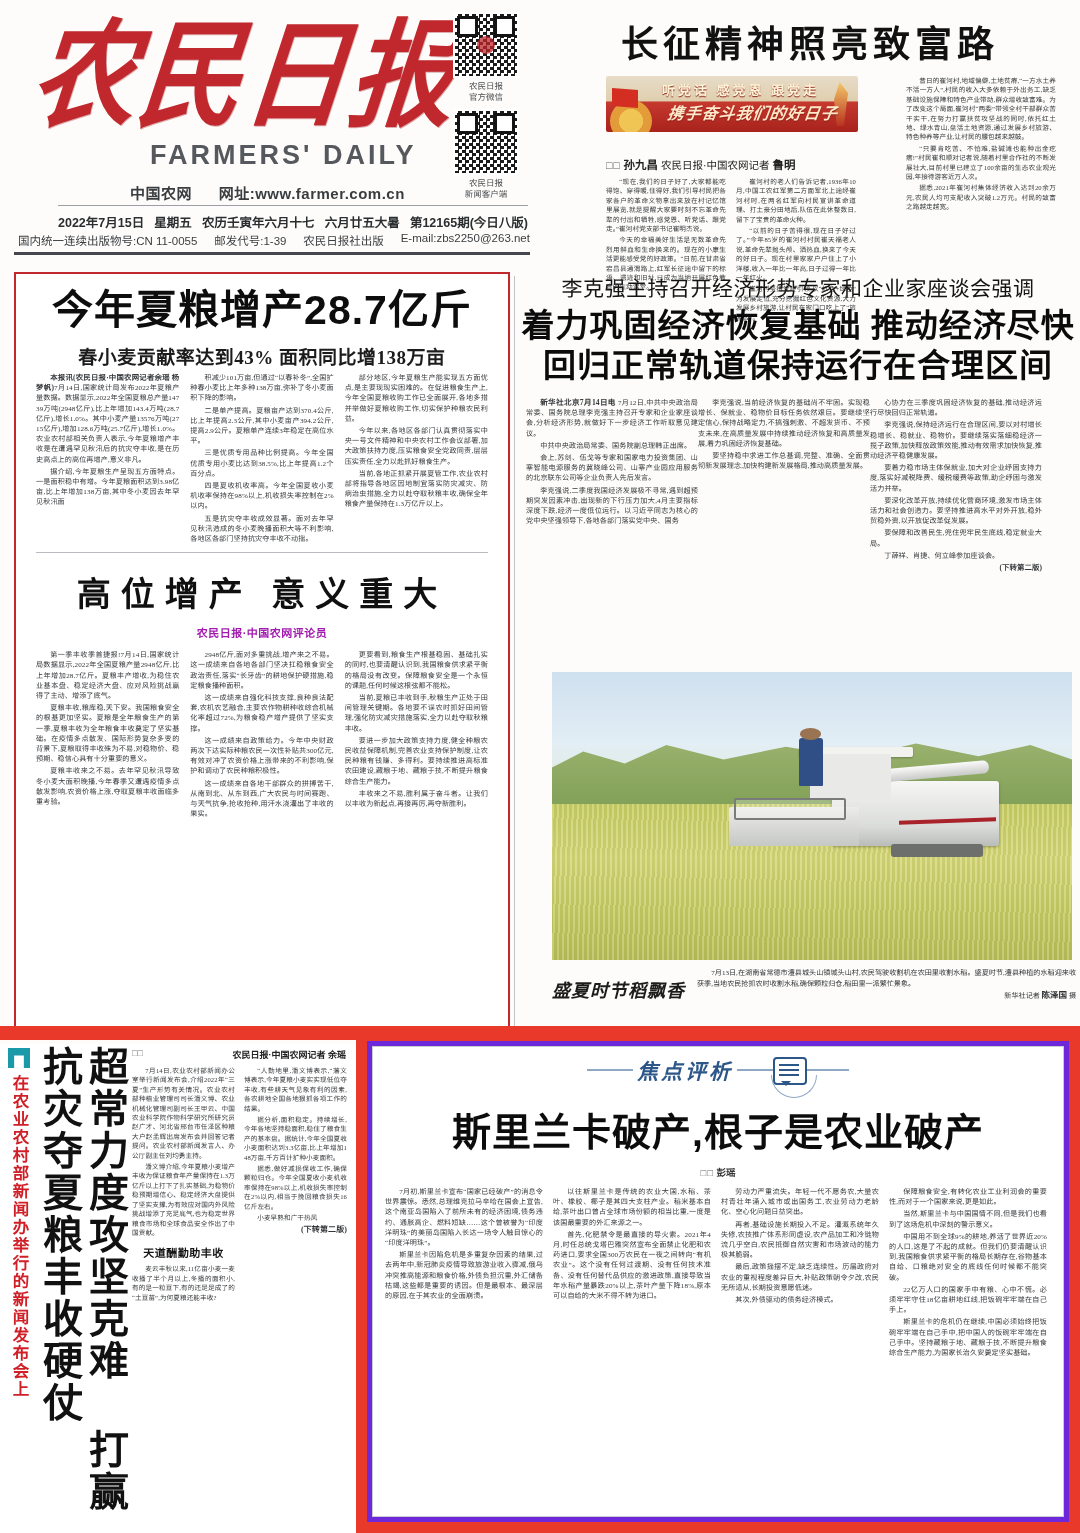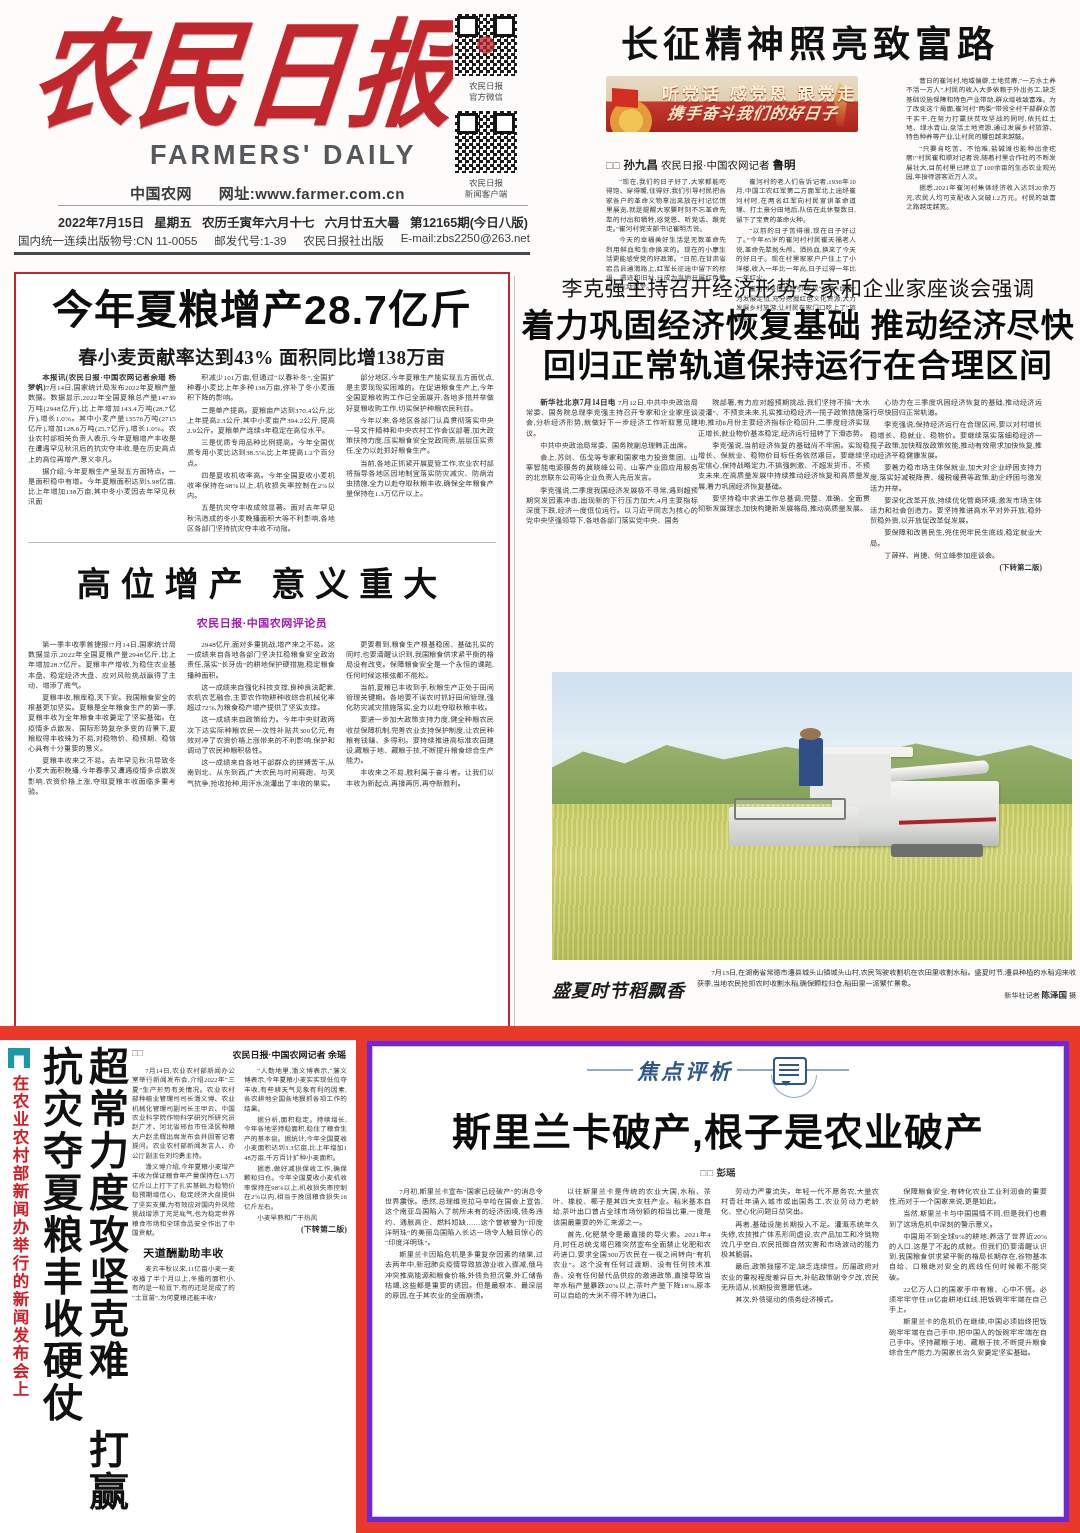--- a/index.html
+++ b/index.html
@@ -182,21 +182,21 @@
     position: absolute;
     left: 6px; top: 12px;
     width: 26px; height: 20px;
     background: #d42d22;
     clip-path: polygon(0 0, 100% 10%, 100% 100%, 0 90%);
   }
   .banner-txt1 {
     position: absolute;
     left: 56px; top: 4px;
     font-family: "Liberation Sans", sans-serif;
-    font-size: 17px; font-weight: bold;
+    font-size: 13px; font-weight: bold;
     color: #fff6d8;
     letter-spacing: 3px;
     text-shadow: 0 1px 1px #8d1b15;
   }
   .banner-txt2 {
     position: absolute;
     left: 62px; top: 24px;
     font-size: 16px;
     font-style: italic;
     font-weight: bold;
@@ -242,21 +242,21 @@
   .tx6 { font-size: 6.6px; line-height: 9.4px; }
 
   
   .main-box {
     position: absolute;
     left: 14px; top: 272px;
     width: 496px; height: 762px;
     border: 2px solid #c0282d;
     background: #fff;
     box-sizing: border-box;
-    padding: 10px 12px;
+    padding: 10px 20px;
   }
   .mb-title {
     text-align: center;
     font-family: "Liberation Sans", sans-serif;
     font-size: 41px;
     font-weight: bold;
     letter-spacing: 1px;
     color: #0d0d0d;
     line-height: 52px;
     white-space: nowrap;
@@ -731,21 +731,20 @@
     <div class="lkq-main">着力巩固经济恢复基础 推动经济尽快</div>
     <div class="lkq-main">回归正常轨道保持运行在合理区间</div>
     <div class="lkq-cols">
       <div class="lkq-col">
         <p class="tx"><span class="dateline">新华社北京7月14日电</span> <span>7月12日,中共中央政治局常委、国务院总理李克强主持召开专家和企业家座谈会,分析经济形势,就做好下一步经济工作听取意见建议。</span></p>
         <p class="tx">中共中央政治局常委、国务院副总理韩正出席。</p>
         <p class="tx">会上,苏剑、伍戈等专家和国家电力投资集团、山寨智能电源服务的冀晓峰公司、山寨产业园应用服务的北京联东公司等企业负责人先后发言。</p>
         <p class="tx">李克强说,二季度我国经济发展极不寻常,遇到超预期突发因素冲击,出现新的下行压力加大,4月主要指标深度下跌,经济一度低位运行。以习近平同志为核心的党中央坚强领导下,各地各部门落实党中央、国务</p>
       </div>
       <div class="lkq-col">
-        <p class="tx">院部署,有力应对超预期挑战,我们坚持不搞“大水漫灌”、不预支未来,扎实推动稳经济一揽子政策措施落地,推动6月份主要经济指标企稳回升,二季度经济实现正增长,就业物价基本稳定,经济运行扭转了下滑态势。</p>
         <p class="tx">李克强说,当前经济恢复的基础尚不牢固。实现稳增长、保就业、稳物价目标任务依然艰巨。要继续坚定信心,保持战略定力,不搞强刺激、不超发货币、不预支未来,在高质量发展中持续推动经济恢复和高质量发展,着力巩固经济恢复基础。</p>
         <p class="tx">要坚持稳中求进工作总基调,完整、准确、全面贯彻新发展理念,加快构建新发展格局,推动高质量发展。</p>
       </div>
       <div class="lkq-col">
         <p class="tx">心协力在三季度巩固经济恢复的基础,推动经济运行尽快回归正常轨道。</p>
         <p class="tx">李克强说,保持经济运行在合理区间,要以对村增长稳增长、稳就业、稳物价。要继续落实落细稳经济一揽子政策,加快释放政策效能,推动有效需求加快恢复,推动经济平稳健康发展。</p>
         <p class="tx">要着力稳市场主体保就业,加大对企业纾困支持力度,落实好减税降费、缓税缓费等政策,助企纾困与激发活力并举。</p>
         <p class="tx">要深化改革开放,持续优化营商环境,激发市场主体活力和社会创造力。要坚持推进高水平对外开放,稳外贸稳外资,以开放促改革促发展。</p>
         <p class="tx">要保障和改善民生,兜住兜牢民生底线,稳定就业大局。</p>
         <p class="tx">丁薛祥、肖捷、何立峰参加座谈会。</p>

